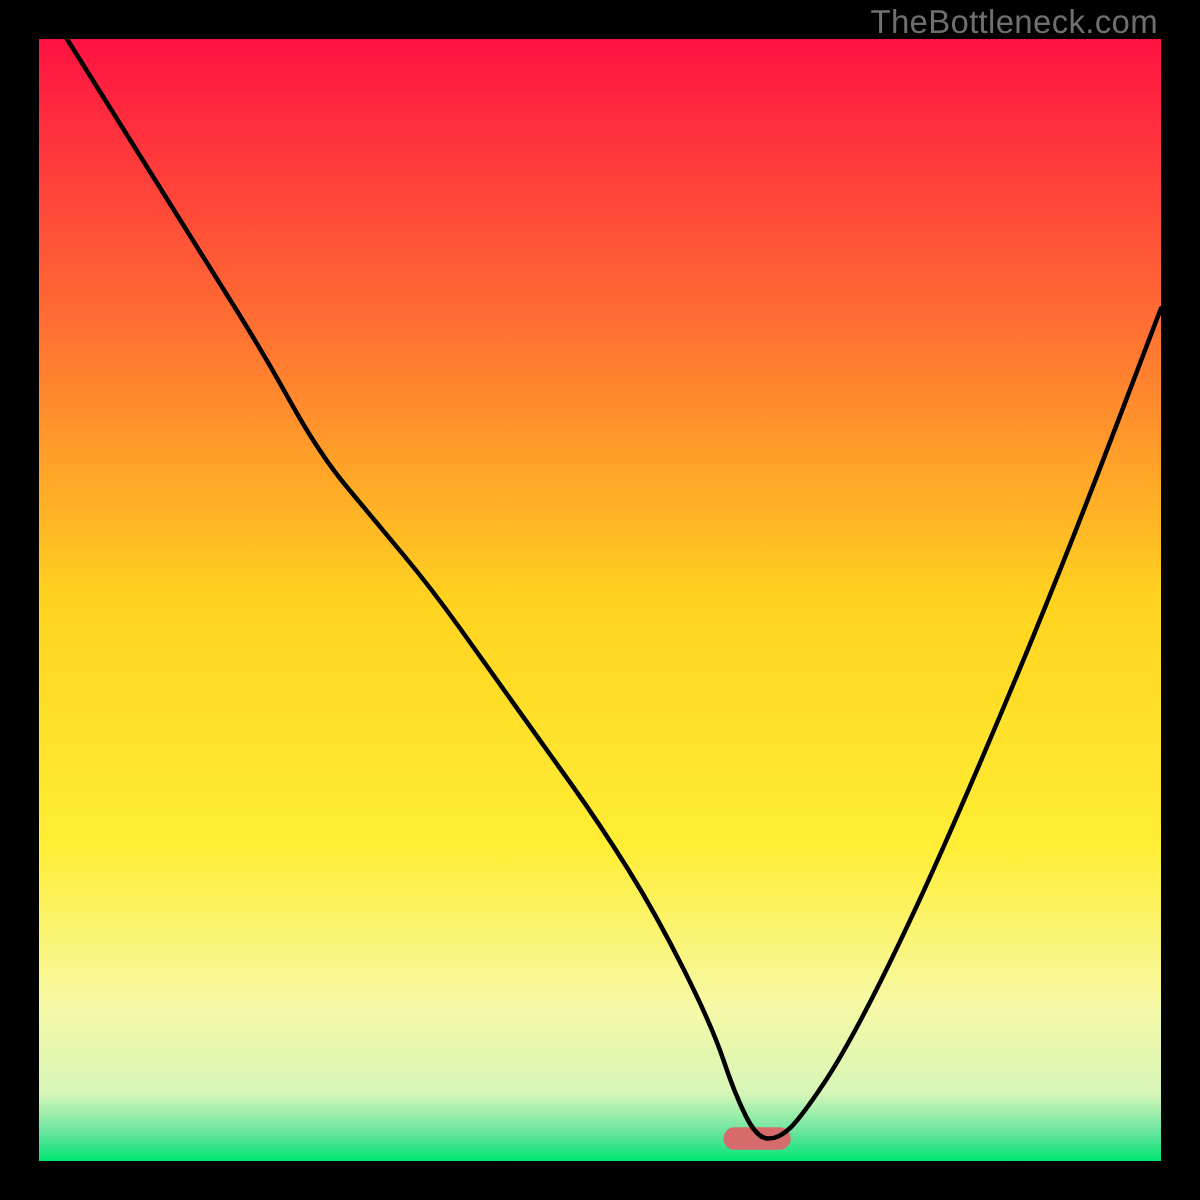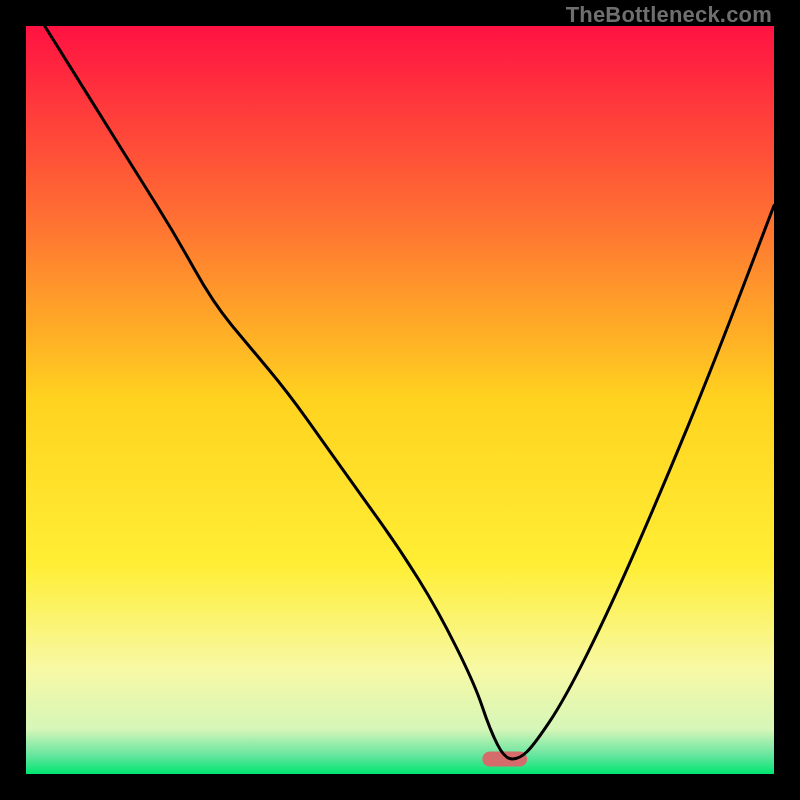--- a/index.html
+++ b/index.html
@@ -24,21 +24,21 @@
     left: 26px;
     width: 748px;
     height: 748px;
   }
   .watermark {
     position: absolute;
     top: 2px;
     right: 28px;
     font-family: Arial, Helvetica, sans-serif;
     font-size: 22px;
-    font-weight: 700;
+    font-weight: 400;
     color: #6f6f6f;
     letter-spacing: 0.2px;
   }
   svg { display: block; }
 </style>
 </head>
 <body>
 
 <div class="frame">
   <div class="watermark">TheBottleneck.com</div>

